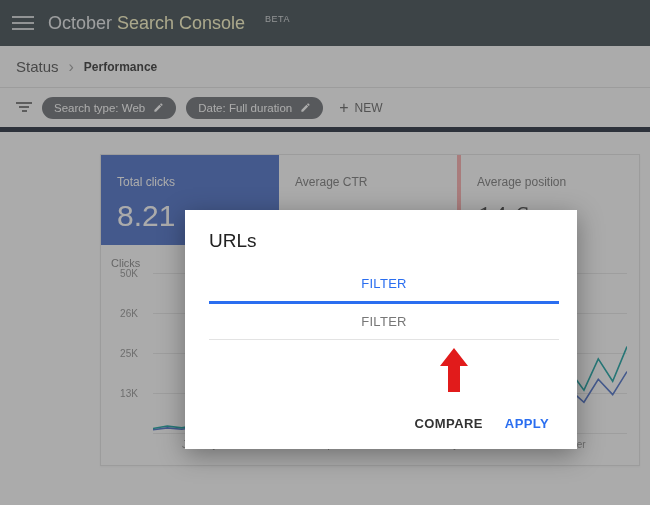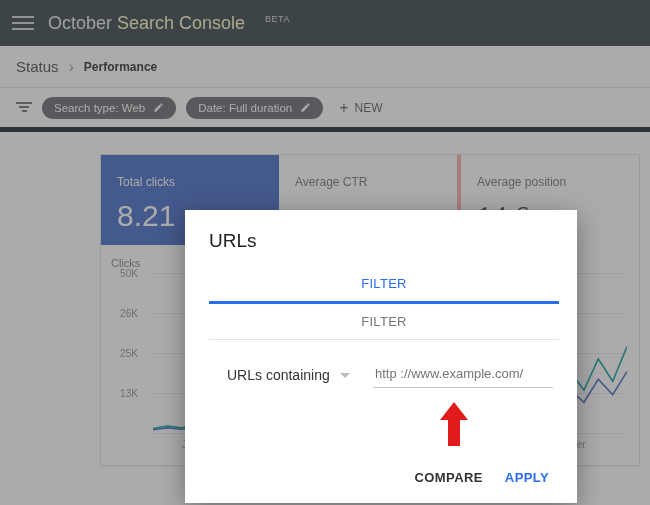--- a/index.html
+++ b/index.html
@@ -156,27 +156,20 @@
 </div>
 
 <div class="overlay"></div>
 
 <div class="dialog">
   <div class="dlg-title">URLs</div>
   <div class="tabs">
     <div class="tab active">FILTER</div>
     <div class="tab">FILTER</div>
   </div>
-  <div class="filterrow">
-    <div class="selwrap">
-      <span class="sellabel">URLs containing</span>
-      <span class="caret"></span>
-    </div>
-    <input class="urlinput" type="text" placeholder="http ://www.example.com/" style="">
-  </div>
   <div class="arrowwrap">
     <span class="arrow" style="margin-left:140px;">
       <svg width="28" height="44" viewBox="0 0 28 44">
           <path d="M14 0 L28 18 L20 18 L20 44 L8 44 L8 18 L0 18 Z" fill="#e11b1b"></path>
         </svg>
     </span>
   </div>
   <div class="dlg-actions">
     <button class="btn-flat btn-cancel">COMPARE</button>
     <button class="btn-flat btn-apply">APPLY</button>

